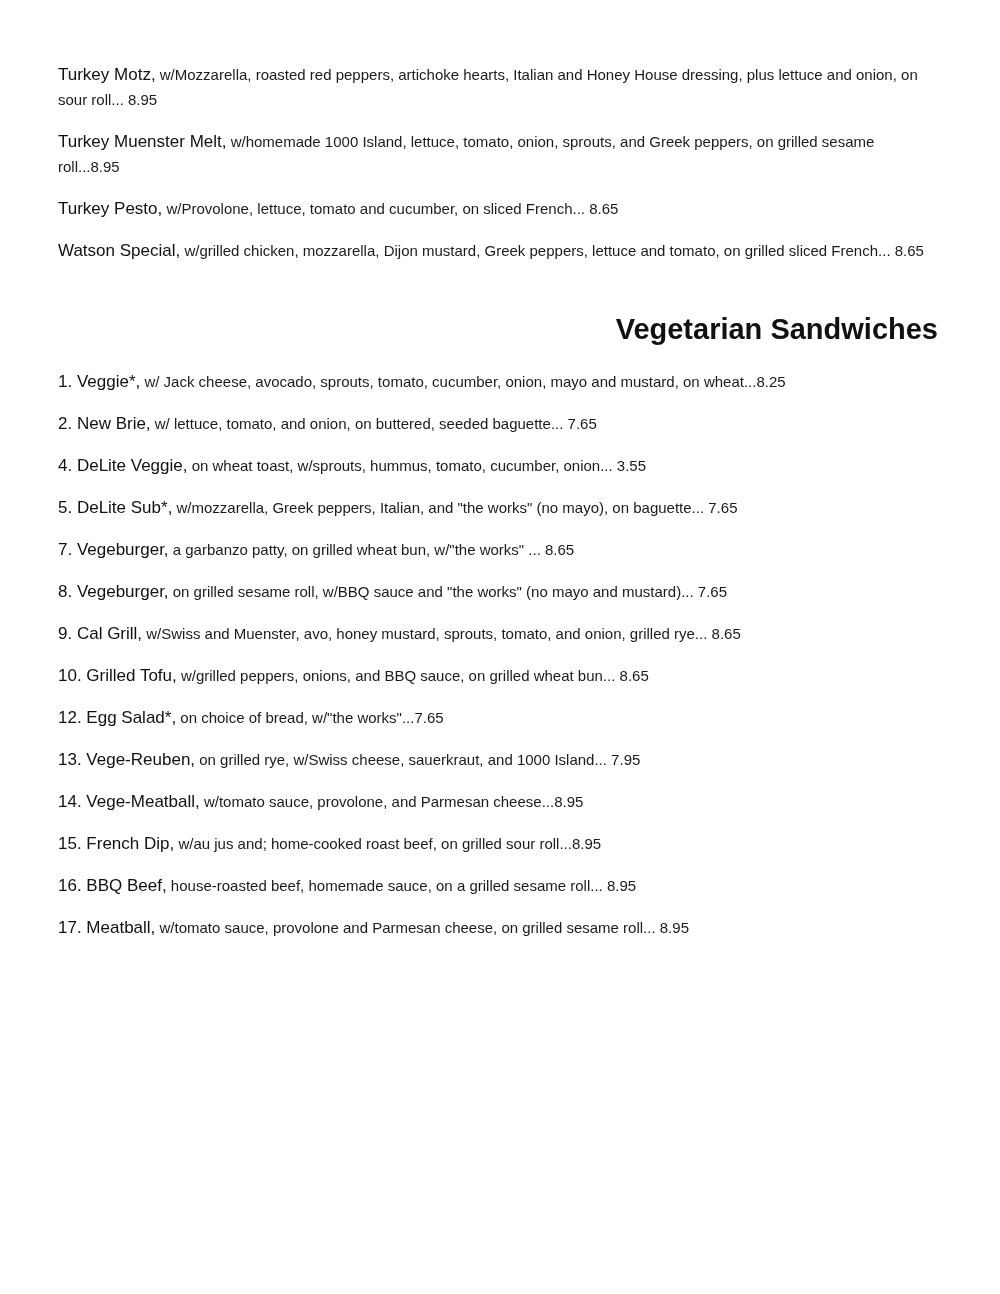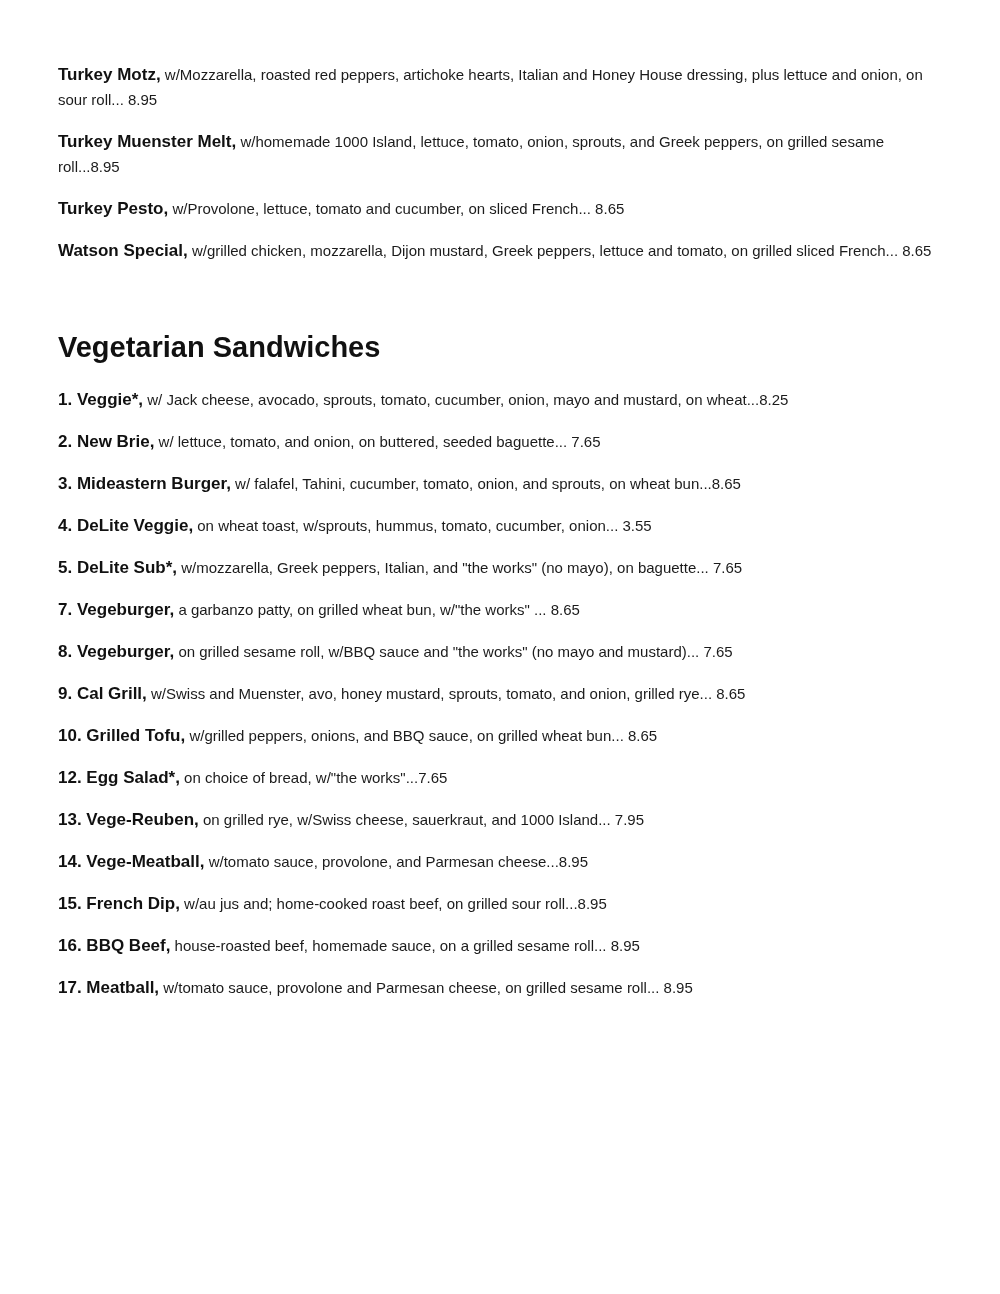--- a/index.html
+++ b/index.html
@@ -17,54 +17,53 @@
     font-family: "Liberation Sans", sans-serif;
     padding: 62px 62px 40px 58px;
   }
   .item {
     margin: 0 0 17px 0;
     font-size: 15px;
     line-height: 25px;
     color: #1b1b1b;
   }
   .item .nm {
-    font-weight: bold;
+    font-weight: normal;
     font-size: 17px;
     color: #111111;
   }
   .item .ds {
     font-size: 15px;
   }
   .heading {
-    text-align: left;
+    text-align: right;
     font-size: 29px;
     line-height: 40px;
     font-weight: bold;
     color: #111111;
-    margin: 64px 0 20px 0;
+    margin: 46px 0 20px 0;
   }
   section { display: block; }
 </style>
 </head>
 <body>
 
 <div class="page">
 
   <section>
     <p class="item"><span class="nm">Turkey Motz,</span> <span class="ds">w/Mozzarella, roasted red peppers, artichoke hearts, Italian and Honey House dressing, plus lettuce and onion, on sour roll... 8.95</span></p>
     <p class="item"><span class="nm">Turkey Muenster Melt,</span> <span class="ds">w/homemade 1000 Island, lettuce, tomato, onion, sprouts, and Greek peppers, on grilled sesame roll...8.95</span></p>
     <p class="item"><span class="nm">Turkey Pesto,</span> <span class="ds">w/Provolone, lettuce, tomato and cucumber, on sliced French... 8.65</span></p>
     <p class="item"><span class="nm">Watson Special,</span> <span class="ds">w/grilled chicken, mozzarella, Dijon mustard, Greek peppers, lettuce and tomato, on grilled sliced French... 8.65</span></p>
   </section>
 
   <section>
     <h2 class="heading">Vegetarian Sandwiches</h2>
     <p class="item"><span class="nm">1. Veggie*,</span> <span class="ds">w/ Jack cheese, avocado, sprouts, tomato, cucumber, onion, mayo and mustard, on wheat...8.25</span></p>
     <p class="item"><span class="nm">2. New Brie,</span> <span class="ds">w/ lettuce, tomato, and onion, on buttered, seeded baguette... 7.65</span></p>
-    <p class="item"><span class="nm">3. Mideastern Burger,</span> <span class="ds">w/ falafel, Tahini, cucumber, tomato, onion, and sprouts, on wheat bun...8.65</span></p>
     <p class="item"><span class="nm">4. DeLite Veggie,</span> <span class="ds">on wheat toast, w/sprouts, hummus, tomato, cucumber, onion... 3.55</span></p>
     <p class="item"><span class="nm">5. DeLite Sub*,</span> <span class="ds">w/mozzarella, Greek peppers, Italian, and "the works" (no mayo), on baguette... 7.65</span></p>
     <p class="item"><span class="nm">7. Vegeburger,</span> <span class="ds">a garbanzo patty, on grilled wheat bun, w/"the works" ... 8.65</span></p>
     <p class="item"><span class="nm">8. Vegeburger,</span> <span class="ds">on grilled sesame roll, w/BBQ sauce and "the works" (no mayo and mustard)... 7.65</span></p>
     <p class="item"><span class="nm">9. Cal Grill,</span> <span class="ds">w/Swiss and Muenster, avo, honey mustard, sprouts, tomato, and onion, grilled rye... 8.65</span></p>
     <p class="item"><span class="nm">10. Grilled Tofu,</span> <span class="ds">w/grilled peppers, onions, and BBQ sauce, on grilled wheat bun... 8.65</span></p>
     <p class="item"><span class="nm">12. Egg Salad*,</span> <span class="ds">on choice of bread, w/"the works"...7.65</span></p>
     <p class="item"><span class="nm">13. Vege-Reuben,</span> <span class="ds">on grilled rye, w/Swiss cheese, sauerkraut, and 1000 Island... 7.95</span></p>
     <p class="item"><span class="nm">14. Vege-Meatball,</span> <span class="ds">w/tomato sauce, provolone, and Parmesan cheese...8.95</span></p>
   </section>

